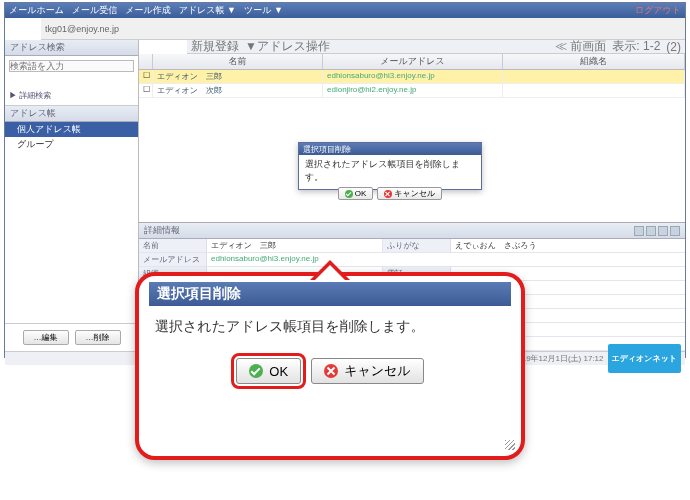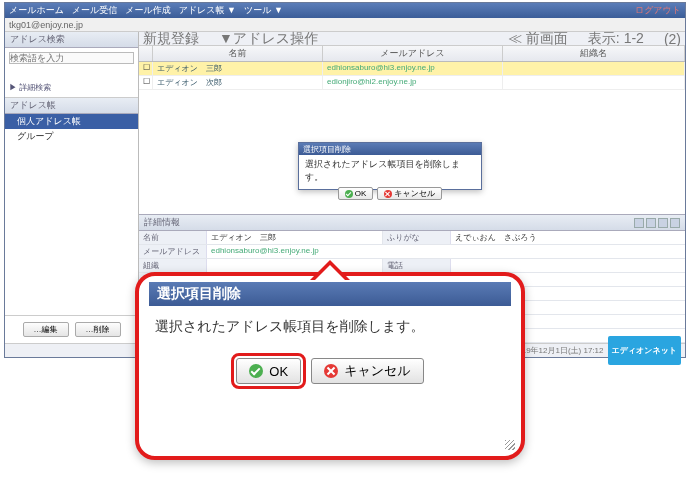--- a/index.html
+++ b/index.html
@@ -1,31 +1,31 @@
 <!DOCTYPE html>
 <html><head>
 <meta charset="utf-8">
 <style>
   * { box-sizing: border-box; margin: 0; padding: 0; font-family: "MS PGothic","Hiragino Kaku Gothic Pro",sans-serif; }
   body { background: #fff; width: 690px; height: 500px; position: relative; overflow: hidden; font-size: 10px; color: #333; }
   .app { position: absolute; left: 4px; top: 2px; width: 682px; height: 356px; border: 1px solid #6a7a9a; background: #fff; }
   .header { height: 15px; background: linear-gradient(#5b7db8,#3b5d98); display: flex; align-items: center; justify-content: space-between; color: #fff; font-size: 9px; padding: 0 4px; }
   .header .left { display: flex; gap: 8px; align-items: center; }
   .header .left span { display:flex; gap:3px; align-items:center;}
-  .userbar { height: 14px; background: #f0f0f0; border-bottom: 1px solid #ccc; display: flex; align-items:center; justify-content:space-between; padding: 0 4px; font-size:9px; color:#666;}
+  .userbar { height: 22px; background: #f0f0f0; border-bottom: 1px solid #ccc; display: flex; align-items:center; justify-content:space-between; padding: 0 4px; font-size:9px; color:#666;margin-left:36px;}
   .main { display:flex; height: calc(100% - 43px);}
   .sidebar { width: 134px; border-right:1px solid #bbb; display:flex; flex-direction:column;}
   .panelTitle { background: linear-gradient(#e8edf4,#d5dce8); border-bottom:1px solid #aab; padding:1px 5px; font-size:9px; color:#667; display:flex; align-items:center; gap:3px;}
   .searchBox { padding:4px; border-bottom:1px solid #ccc;}
   .searchBox input { width: 100%; font-size:9px; height:12px; border:1px solid #bbb; background:#fafafa;}
   .searchBox .lnk { color:#557; font-size:8px; margin-top:18px; display:block;}
   .treeItem { font-size:9px; padding:1px 4px 1px 12px; }
   .treeItem.sel { background:#3a5fa5; color:#fff;}
   .content { flex:1; display:flex; flex-direction:column;}
-  .toolbar { height:14px; background:#eef0f5; border-bottom:1px solid #ccc; display:flex; align-items:center; font-size:14px; color:#777; padding:0 4px; gap:20px;}
+  .toolbar { height:14px; background:#eef0f5; border-bottom:1px solid #ccc; display:flex; align-items:center; font-size:12px; color:#777; padding:0 4px; gap:6px;margin-left:48px;}
   .gridHead { display:flex; background:linear-gradient(#f6f7f9,#e6e8ee); border-bottom:1px solid #bbb; font-size:9px; color:#555;}
   .gh { border-right:1px solid #ccc; padding:1px 4px; text-align:center;}
   .gh.c0{width:14px;} .gh.c1{width:170px;} .gh.c2{width:180px;} .gh.c3{flex:1;}
   .row { display:flex; font-size:8px; border-bottom:1px solid #eee;}
   .row.sel{ background:#fff2a8;}
   .cell{ border-right:1px solid #eee; padding:1px 4px; overflow:hidden; white-space:nowrap;}
   .cell.c0{width:14px;} .cell.c1{width:170px; color:#356;} .cell.c2{width:180px; color:#4a7;} .cell.c3{flex:1;}
   .detailPanel { border-top:1px solid #aab;}
   .detailPanel .panelTitle{ display:flex; justify-content:space-between;}
   .detailGrid { font-size:8px;}

